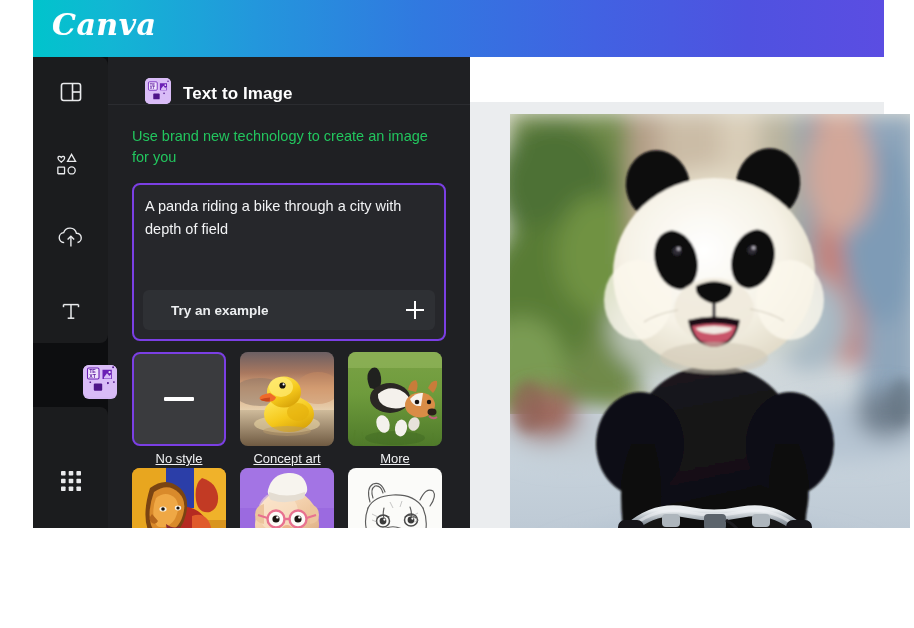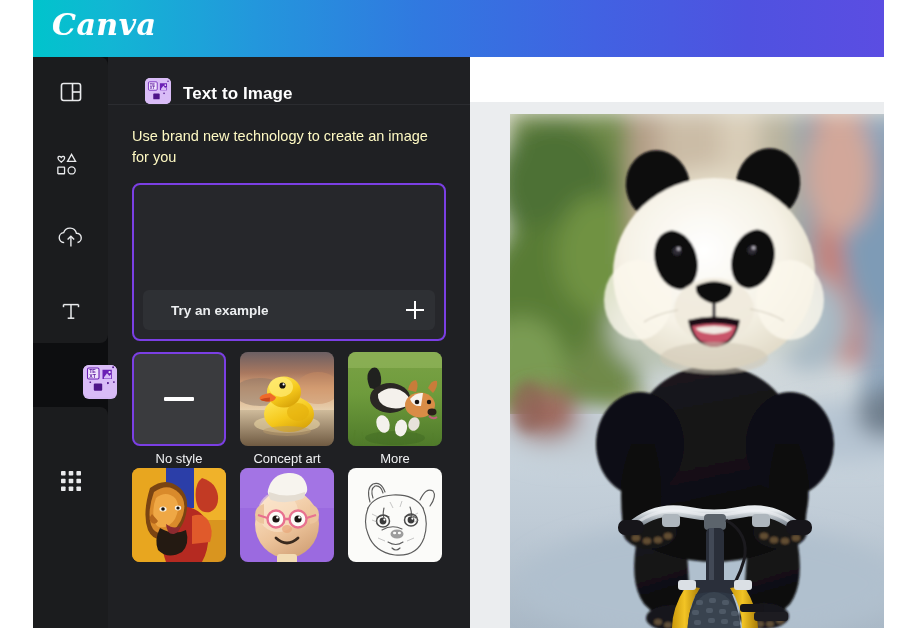--- a/index.html
+++ b/index.html
@@ -13,23 +13,24 @@
     overflow: hidden;
     font-family: "Liberation Sans", sans-serif;
     -webkit-font-smoothing: antialiased;
   }
 
   .app-root {
     position: absolute;
     left: 33px;
     top: 0;
     width: 851px;
-    height: 628px;
+    height: 528px;
     overflow: hidden;
     background: #18191b;
+    padding-left: 26px;
   }
 
   
   .topbar {
     position: absolute;
     left: 0; top: 0;
     width: 851px;
     height: 57px;
     background: linear-gradient(90deg,
         #00c4cc 0%,
@@ -142,21 +143,21 @@
   .panel-body {
     position: absolute;
     left: 0;
     top: 49px;
     width: 362px;
     height: 522px;
     padding: 0 24px;
     box-sizing: border-box;
   }
   .panel-desc {
-    color: #fef9c3;
+    color: #22c55e;
     font-size: 14.5px;
     line-height: 21px;
     margin-top: 20px;
     width: 312px;
   }
 
   
   .prompt-box {
     position: relative;
     margin-top: 15px;
@@ -256,20 +257,21 @@
     width: 30px;
     height: 4px;
     border-radius: 1px;
     background: #ffffff;
   }
   .style-label {
     margin-top: 5px;
     text-align: center;
     color: #f0f1f3;
     font-size: 13px;
+    text-decoration: underline;
   }
 
   
   .editor {
     position: absolute;
     left: 437px;
     top: 57px;
     width: 414px;
     height: 571px;
     background: #ffffff;
@@ -412,20 +414,21 @@
         </svg>
       </span>
       <span class="panel-title">Text to Image</span>
     </div>
 
     <div class="panel-body">
 
       <div class="panel-desc">Use brand new technology to create an image for you</div>
 
       <div class="prompt-box">
+        <div class="prompt-text" placeholder="Describe the image you want to create">A panda riding a bike through a city with depth of field</div>
         <div class="example-row">
           <span class="example-label">Try an example</span>
           <span class="plus-icon"></span>
         </div>
       </div>
 
 
       <div class="styles-grid">
 
         <div class="style-cell">

